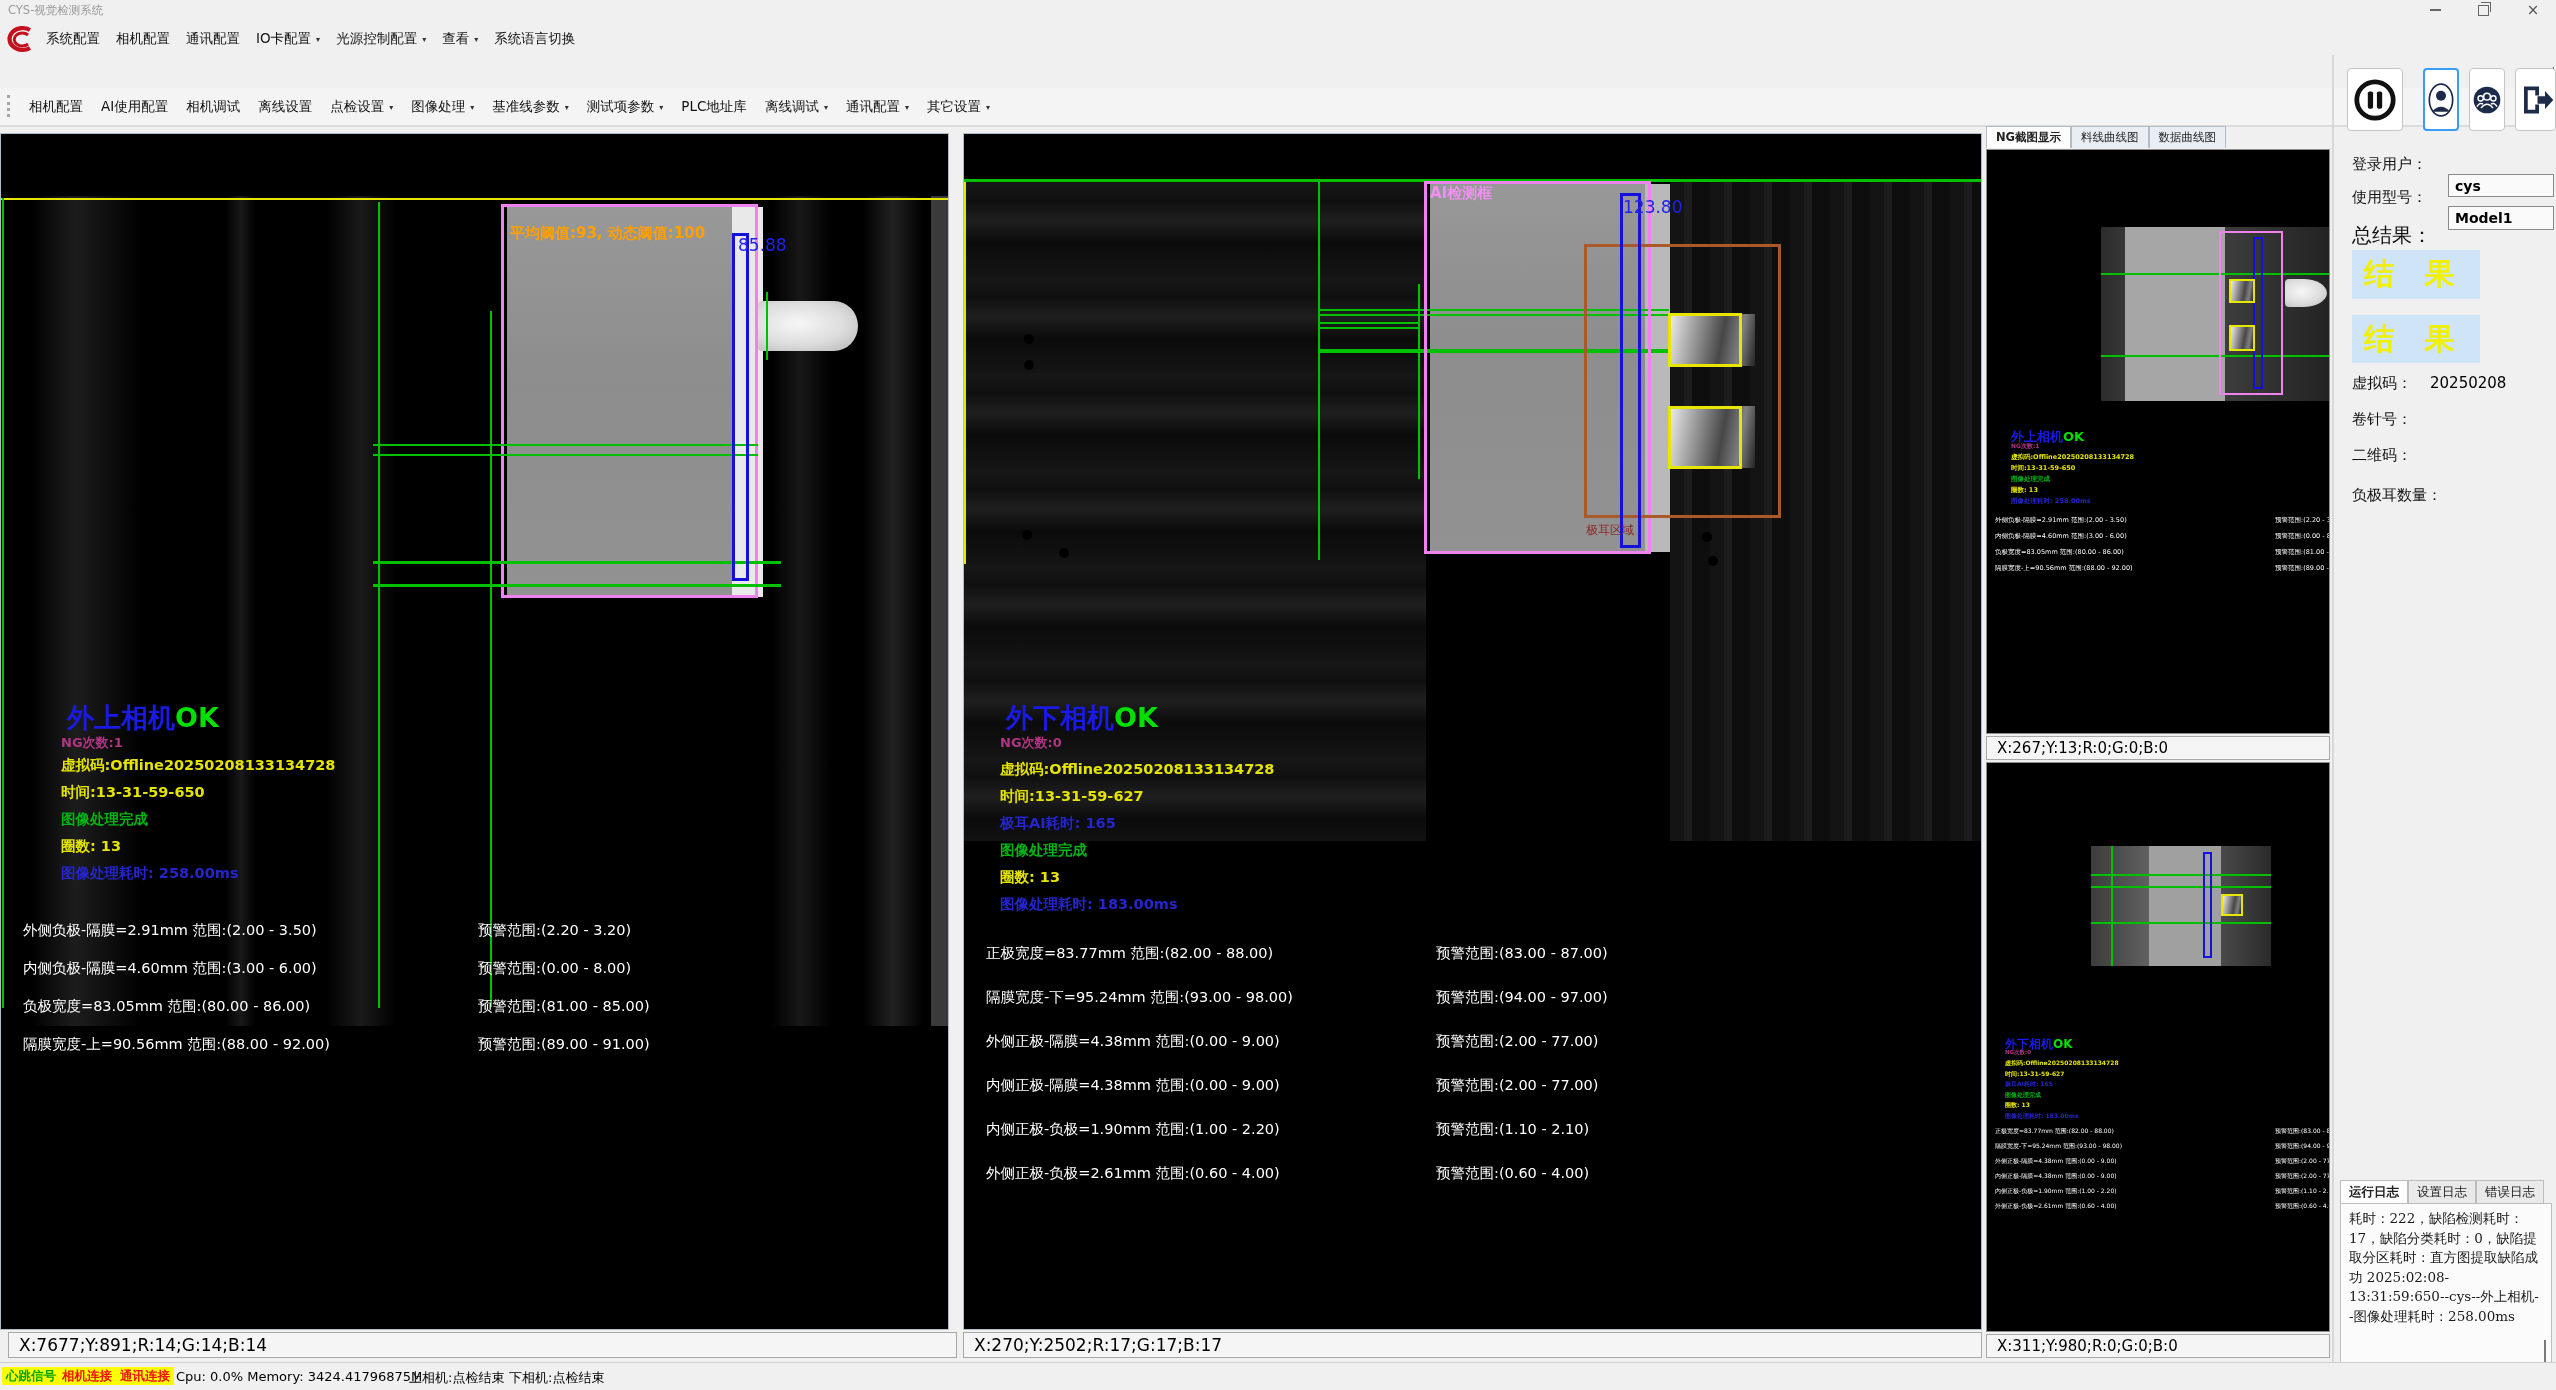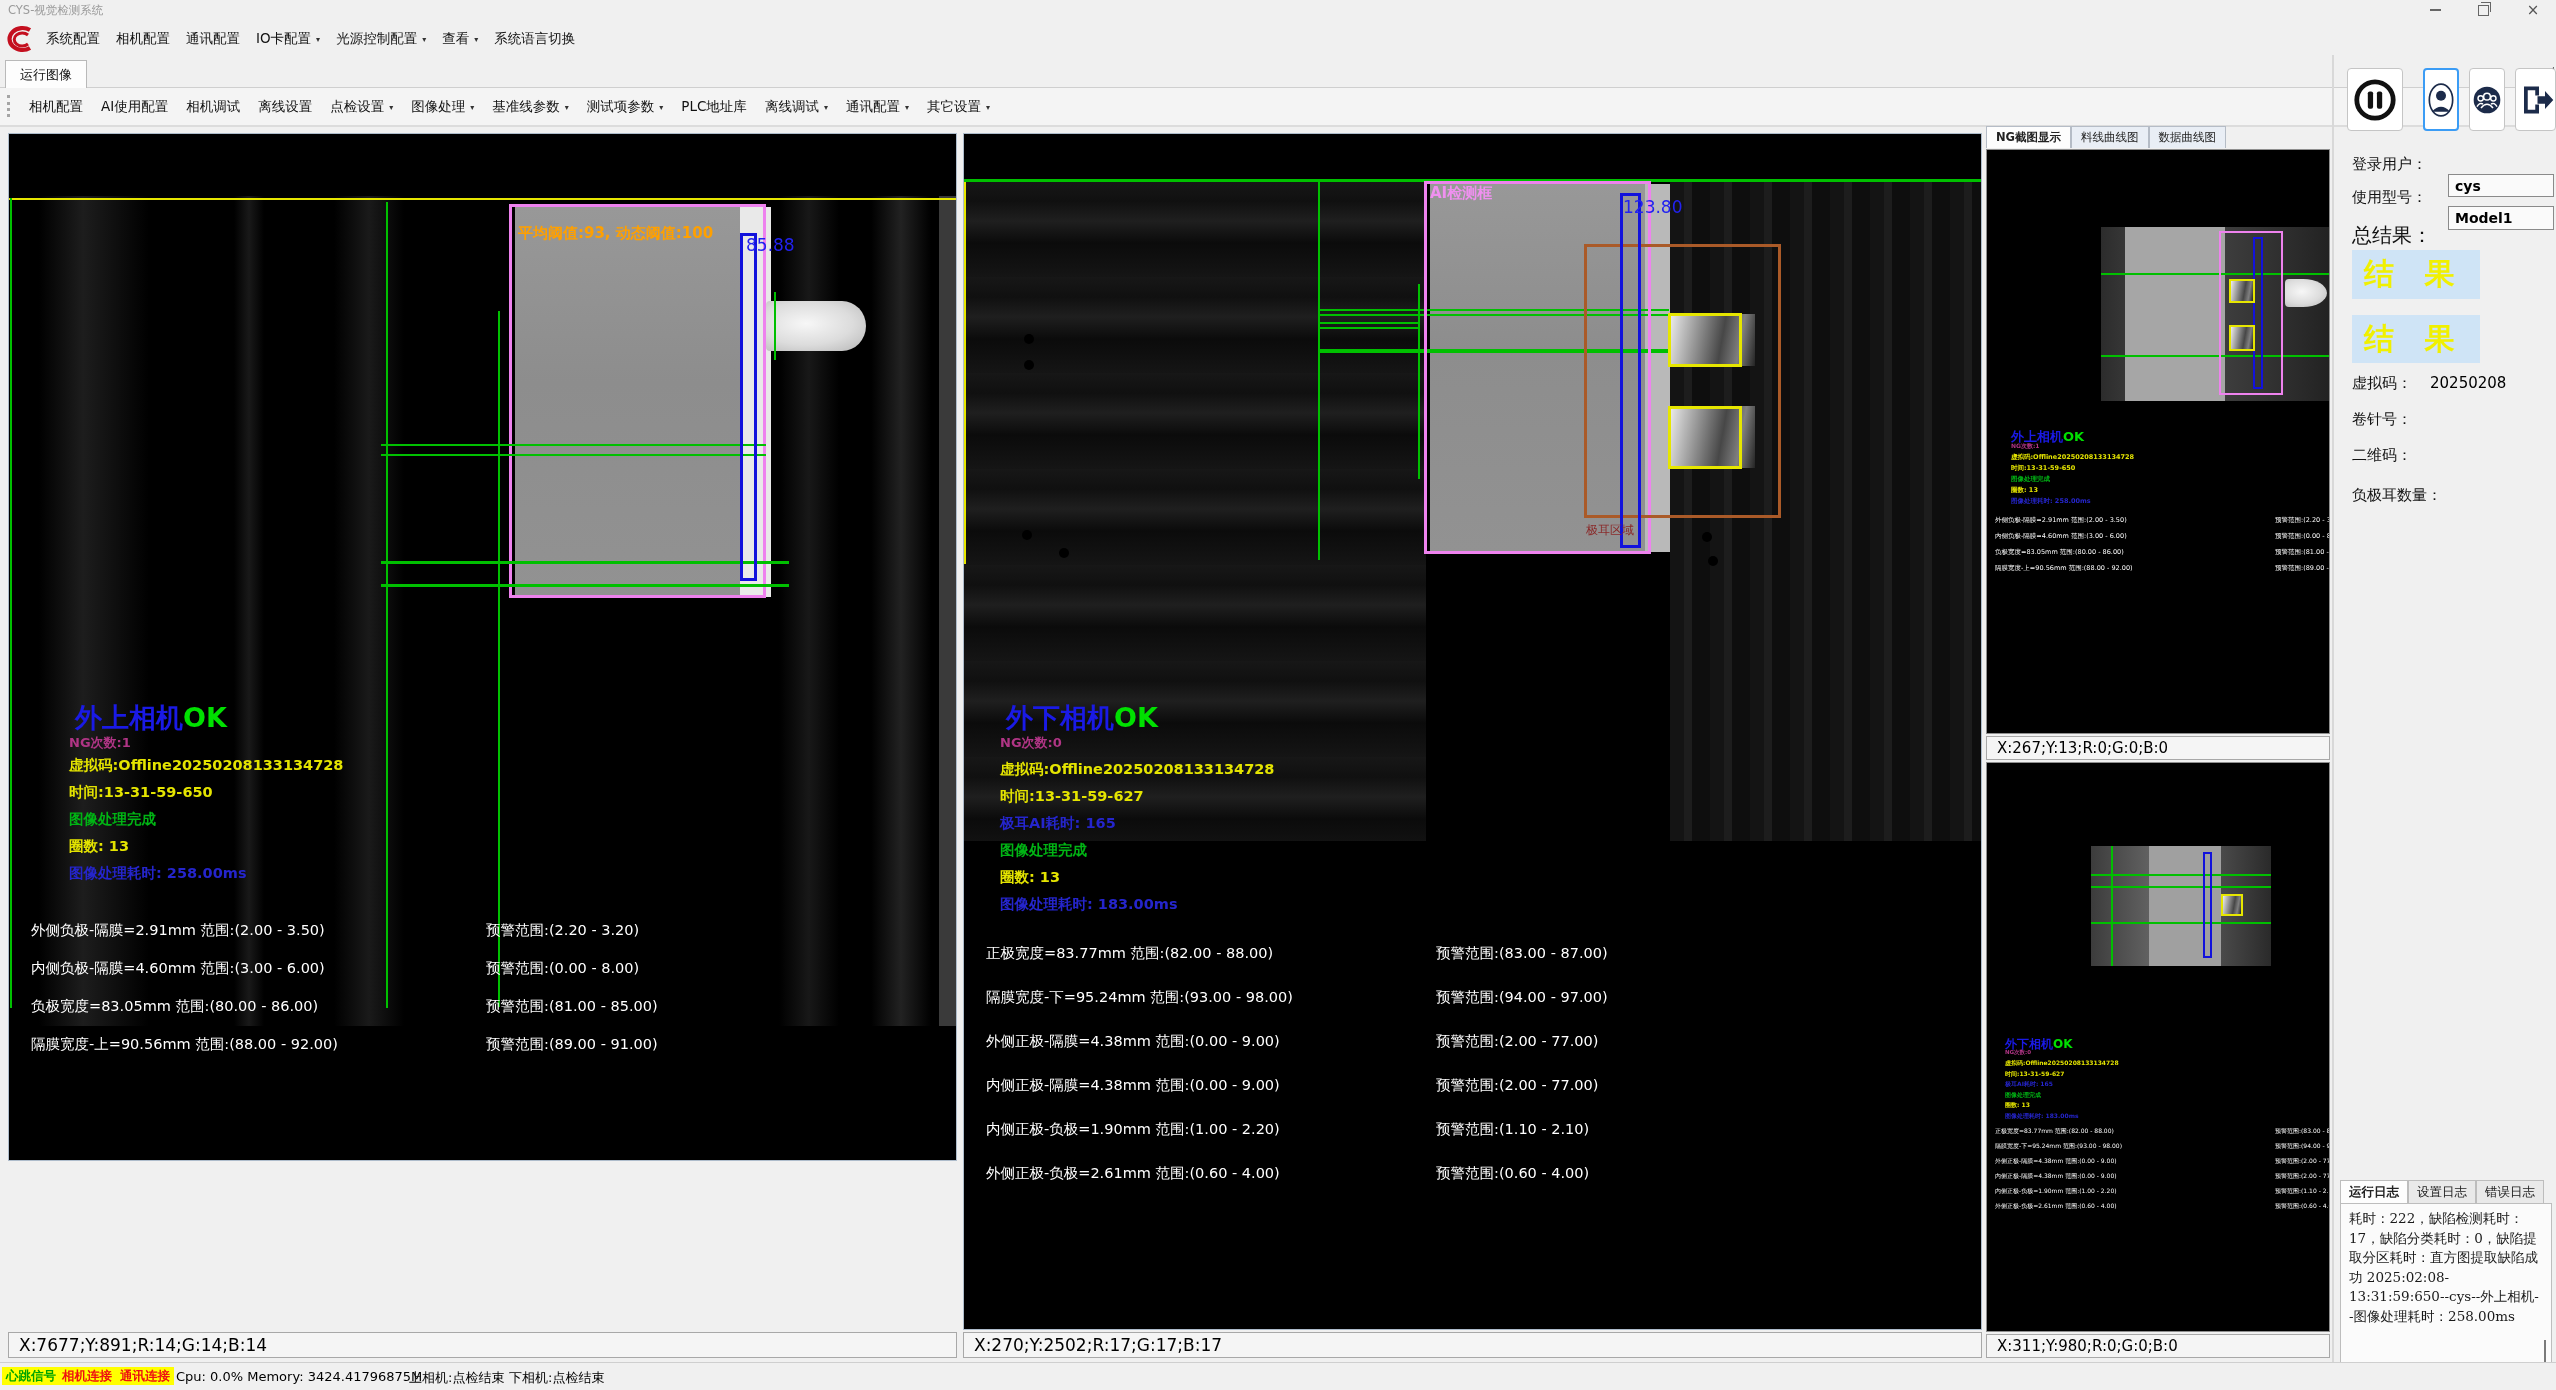--- a/index.html
+++ b/index.html
@@ -143,23 +143,20 @@
         <span class="menu-item">
           <span>查看</span>
           <span class="dd">▾</span>
         </span>
         <span class="menu-item">
           <span>系统语言切换</span>
         </span>
       </div>
   </div>
 
-  <div class="tabrow">
-    <div class="viewtab">运行图像</div>
-  </div>
 
   <div class="toolbar">
     <div class="grip"></div>
     <div class="tool-items">
 
     <span class="tool-item">
           <span>相机配置</span>
         </span>
         <span class="tool-item">
           <span>AI使用配置</span>
@@ -197,21 +194,21 @@
           <span>通讯配置</span>
           <span class="dd">▾</span>
         </span>
         <span class="tool-item">
           <span>其它设置</span>
           <span class="dd">▾</span>
         </span>
       </div>
   </div>
 
-  <div class="cam" style="left:8px;top:133px;width:949px;height:1028px;">
+  <div class="cam" style="left:0;top:133px;width:949px;height:1197px;">
     <div class="band" style="left:30px;top:62px;width:110px;height:830px;background:linear-gradient(90deg,transparent,#1d1d1d 40%,transparent);"></div>
     <div class="band" style="left:225px;top:62px;width:30px;height:830px;background:linear-gradient(90deg,transparent,#191919,transparent);"></div>
     <div class="band" style="left:325px;top:62px;width:70px;height:830px;background:linear-gradient(90deg,transparent,#1a1a1a,transparent);"></div>
     <div class="band" style="left:770px;top:62px;width:60px;height:830px;background:linear-gradient(90deg,transparent,#181818,transparent);"></div>
     <div class="band" style="left:862px;top:62px;width:60px;height:830px;background:linear-gradient(90deg,transparent,#222,transparent);"></div>
     <div class="band" style="left:930px;top:62px;width:18px;height:830px;background:#3a3a3a;"></div>
 
     <div class="yline" style="left:0;top:64px;width:949px;height:2px;"></div>
     <div class="gline" style="left:1px;top:64px;width:2px;height:810px;"></div>
     <div class="gline" style="left:377px;top:68px;width:2px;height:806px;"></div>

